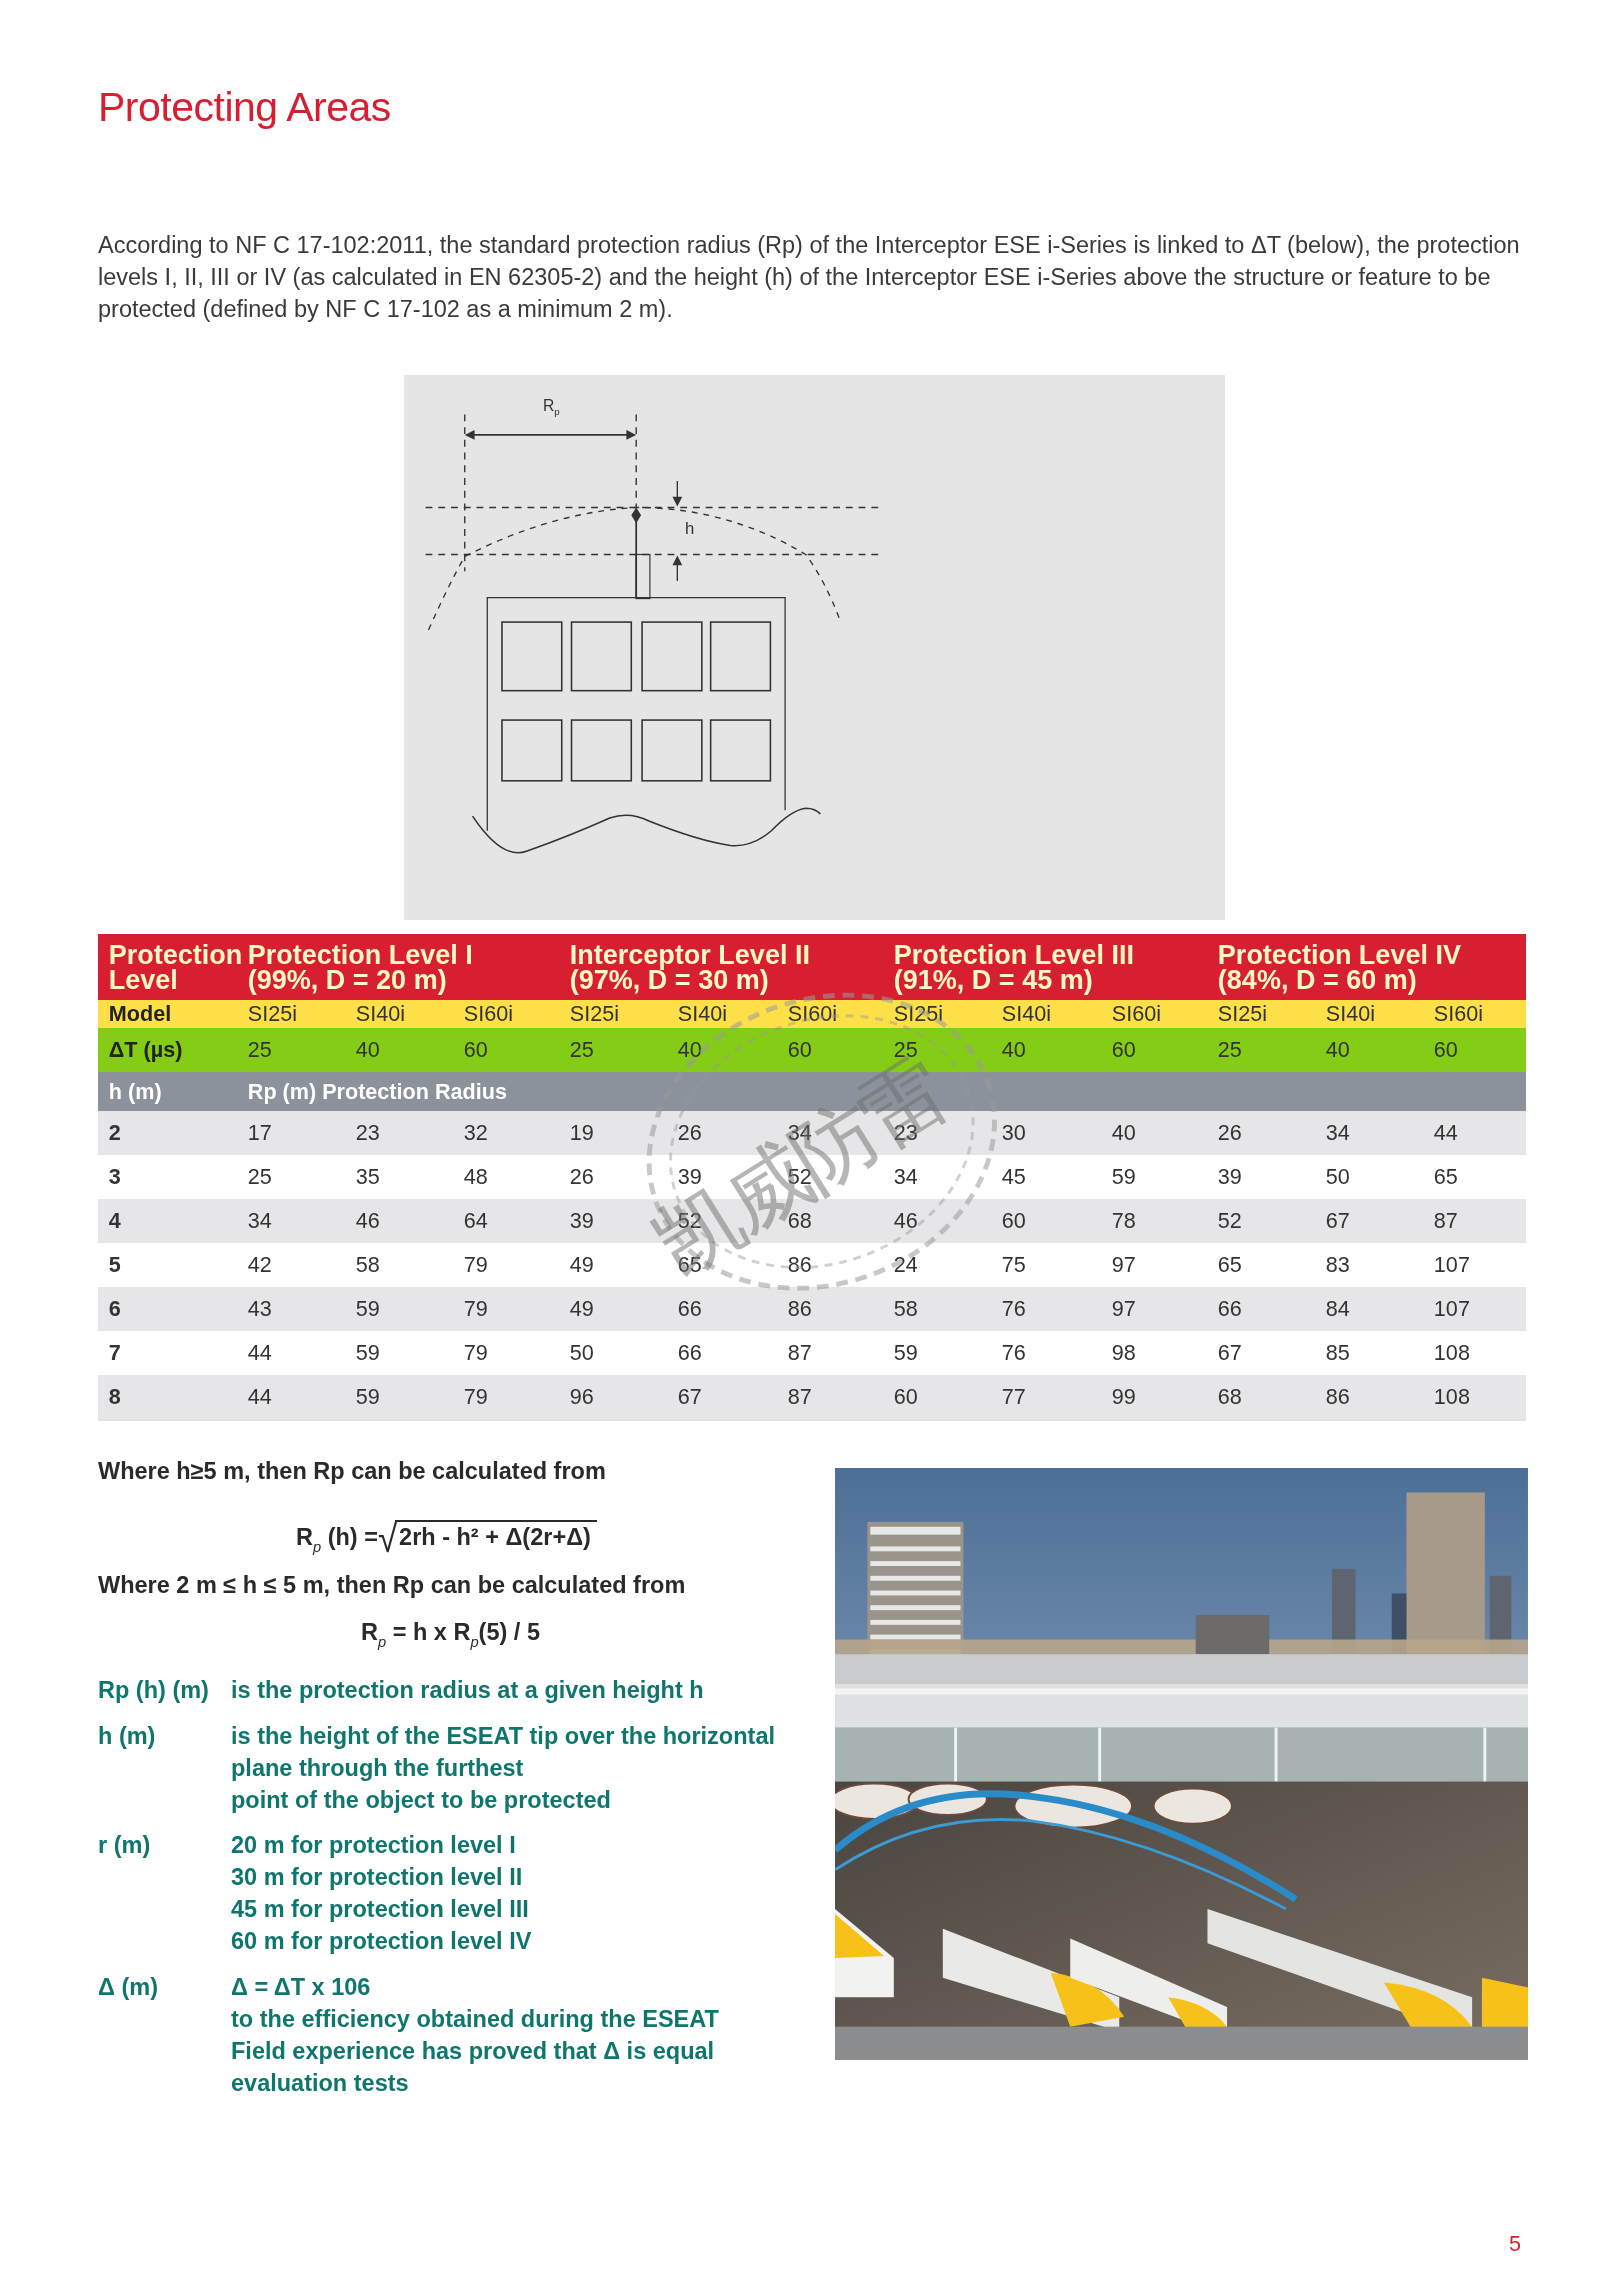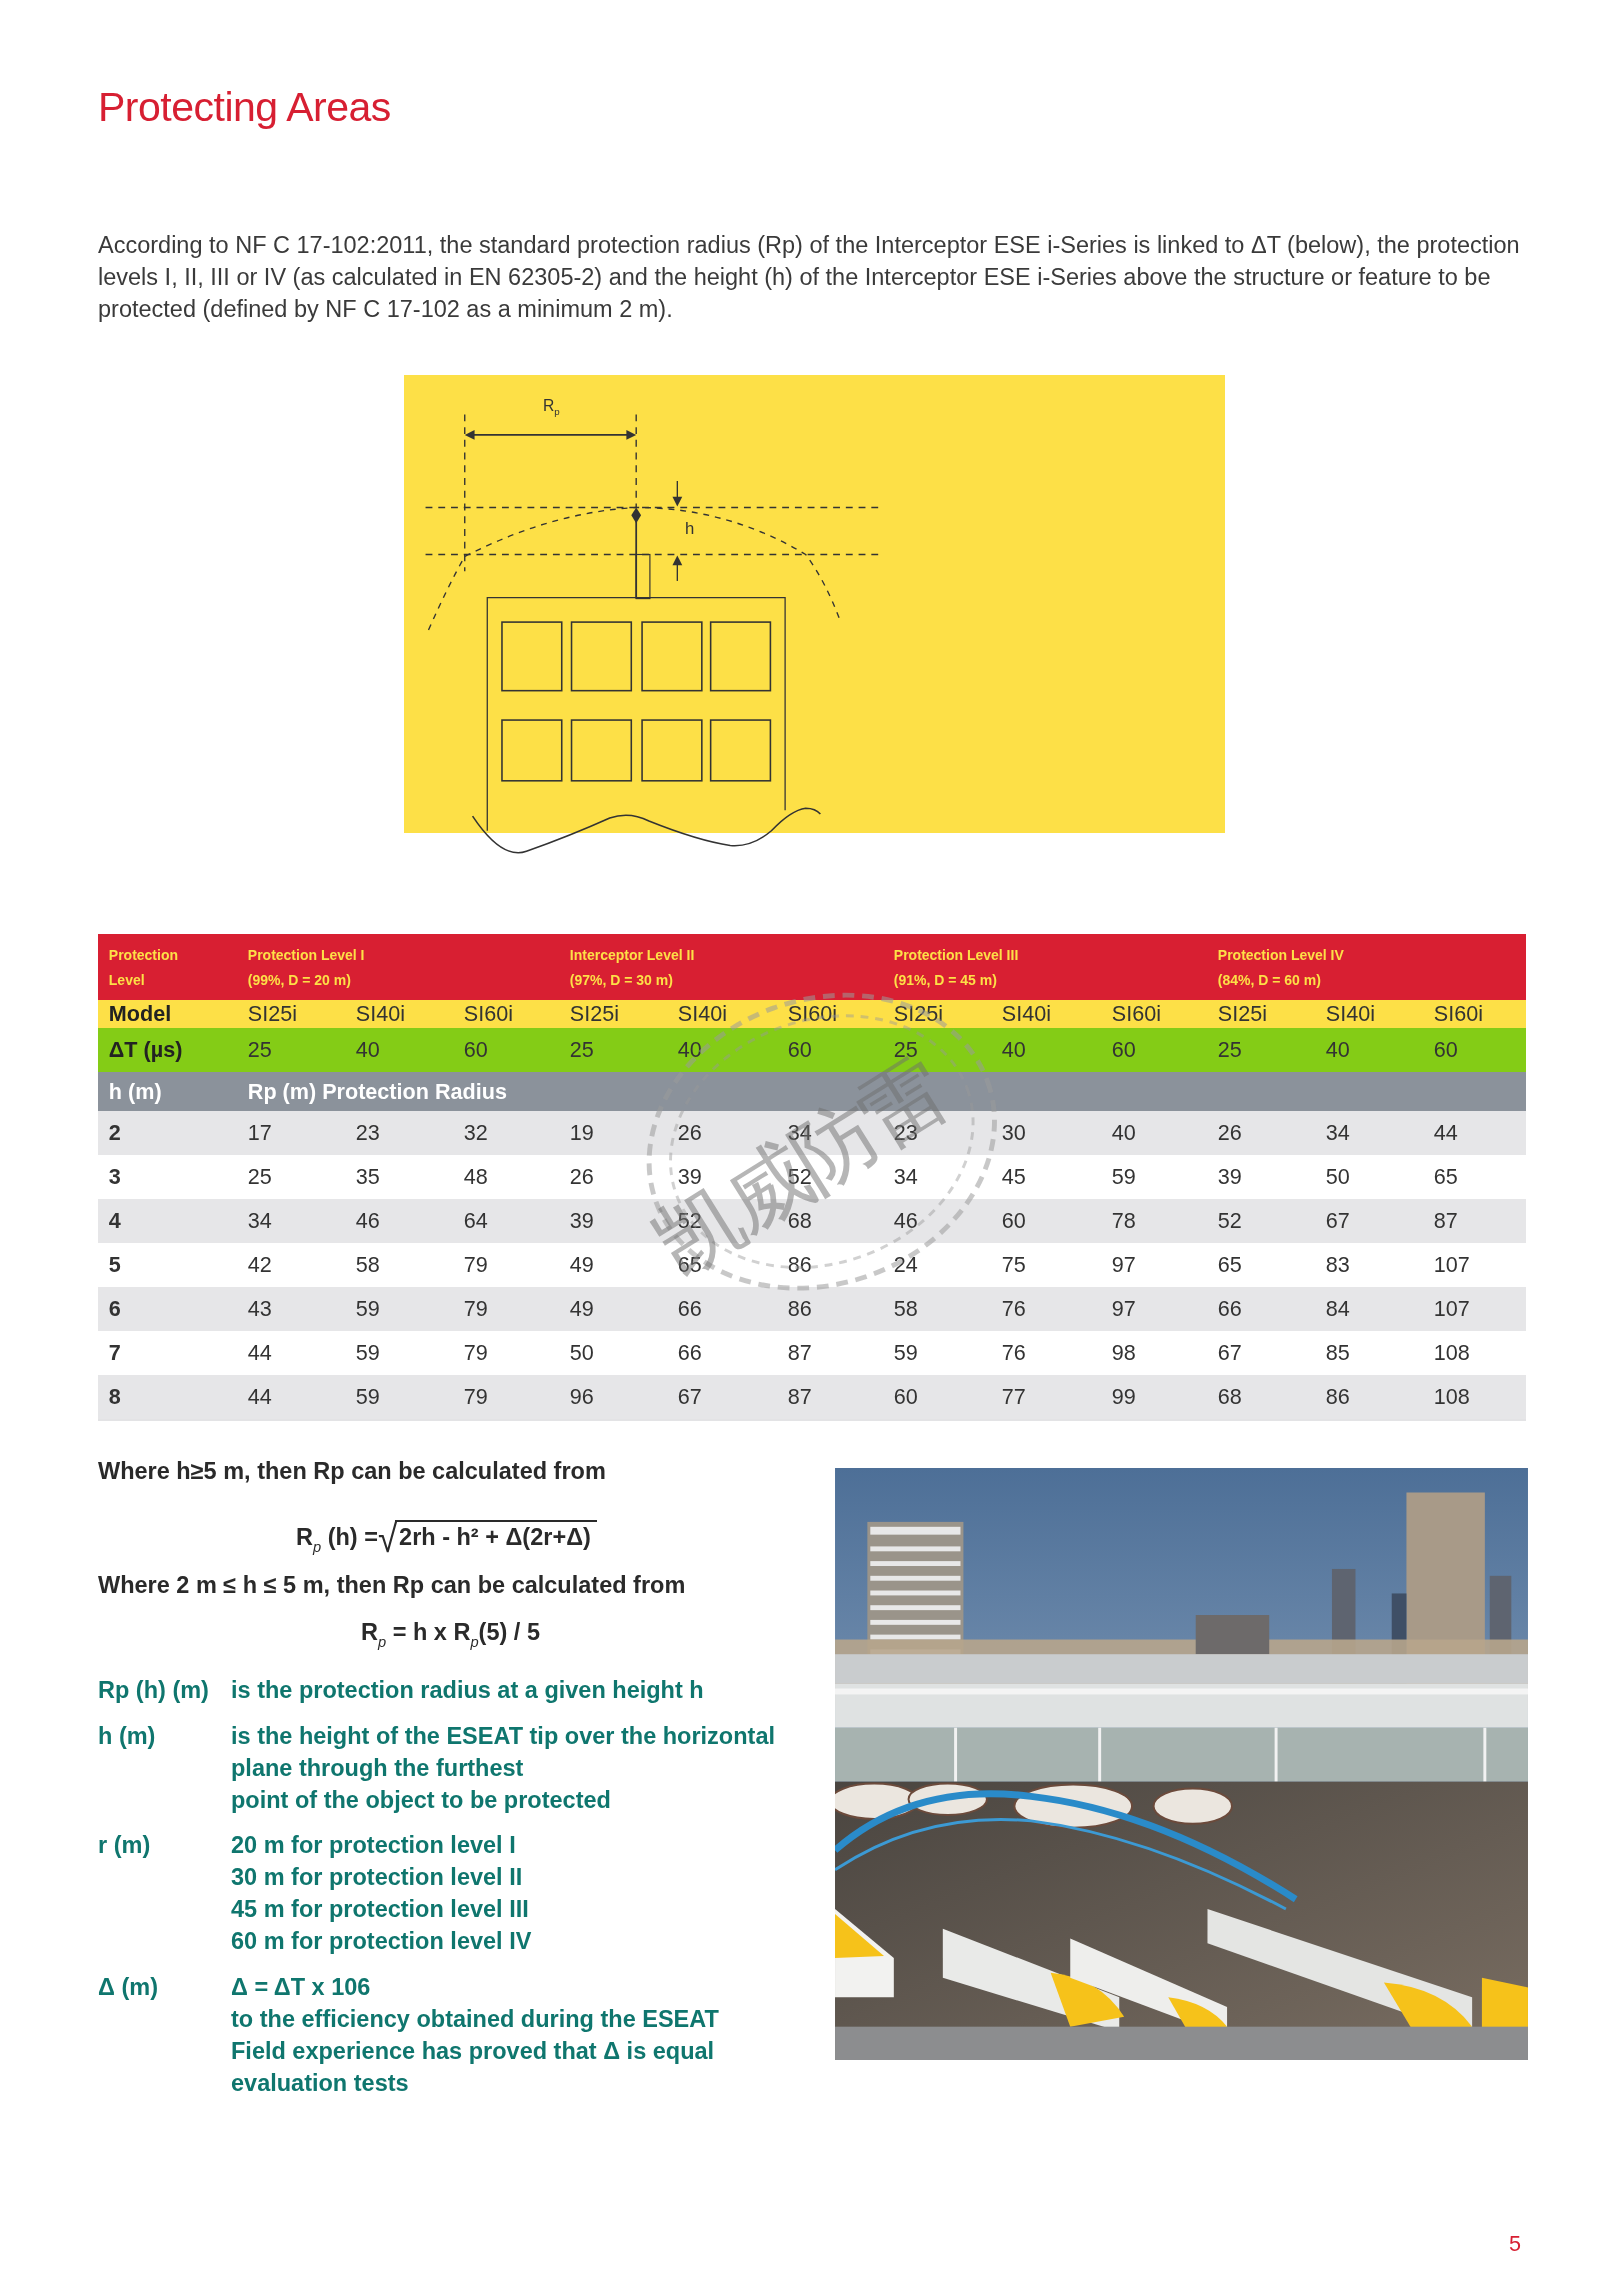--- a/index.html
+++ b/index.html
@@ -6,30 +6,30 @@
   body { width: 1621px; height: 2293px; position: relative; overflow: hidden;
          font-family: "Liberation Sans", sans-serif; color: #222; }
 
   .page-title { position: absolute; left: 98px; top: 84px; margin: 0;
     font-family: "Liberation Sans", sans-serif; font-weight: 300; font-size: 41px;
     color: #d71f32; letter-spacing: -0.5px; }
 
   .intro { position: absolute; left: 98px; top: 229px; width: 1431px; margin: 0;
     font-size: 23.5px; line-height: 32px; color: #3a3a3a; }
 
-  .diagram { position: absolute; left: 404px; top: 375px; width: 821px; height: 458px;
-    background: #fde047; text-decoration: underline; }
+  .diagram { position: absolute; left: 404px; top: 375px; width: 821px; height: 545px;
+    background: #e5e5e5; text-decoration: underline; }
   .diagram svg { display: block; }
 
   
   .rp-table { position: absolute; left: 98px; top: 934px; width: 1426px;
     border-collapse: collapse; table-layout: fixed; font-size: 21.6px; }
   .rp-table td, .rp-table th { padding: 0 0 0 10.8px; text-align: left; vertical-align: middle;
     white-space: nowrap; }
-  .rp-table thead th { background: #d81f32; color: #fde047; font-weight: 700; font-size: 14px;
+  .rp-table thead th { background: #d81f32; color: #fef9c3; font-weight: 700; font-size: 27px;
     line-height: 25.5px; height: 64px; padding-top: 2px; }
   .row-model td { height: 28px; background: #fde047; font-weight: 300; color: #333; }
   .row-dt td { height: 44px; background: #84cc16; font-weight: 300; color: #333; }
   .row-h td { height: 39px; background: #8b929b; color: #fff; font-weight: 700; }
   .rp-table tbody tr.data td { height: 44px; color: #333; }
   .rp-table tbody tr.data:nth-child(odd) td { background: #fff; }
   .rp-table tbody tr.data:nth-child(even) td { background: #e6e6e8; }
   .rp-table .lbl { font-weight: 700; color: #222; }
   .rp-table tbody tr.data:last-child td { border-bottom: 2.9px solid #e3e3e5; }
   .row-h td.lbl { color: #fff; }

